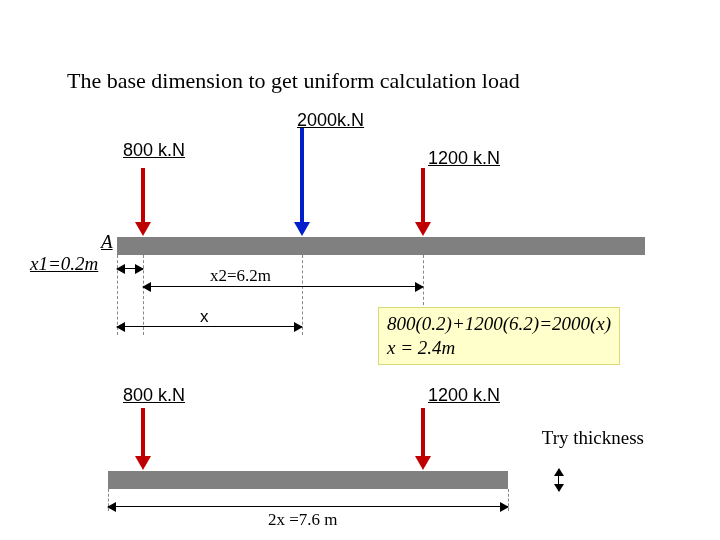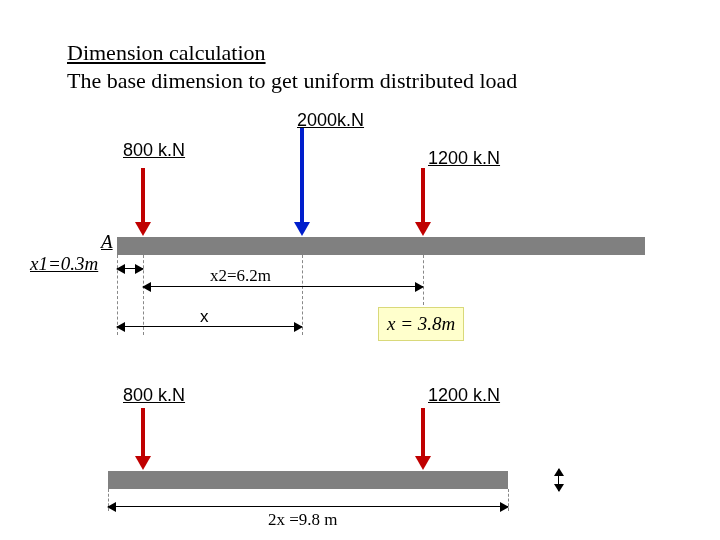--- a/index.html
+++ b/index.html
@@ -21,22 +21,21 @@
   .dimV{position:absolute;width:0;border-left:1px solid #000;}
   .dimV .tT{position:absolute;left:-5px;top:-1px;border-left:5px solid transparent;border-right:5px solid transparent;border-bottom:8px solid #000;}
   .dimV .tB{position:absolute;left:-5px;bottom:-1px;border-left:5px solid transparent;border-right:5px solid transparent;border-top:8px solid #000;}
   .eqbox{position:absolute;background:#ffffcc;border:1px solid #d9d97a;padding:4px 8px;font-style:italic;font-size:19px;line-height:1.25;}
   .tip{position:absolute;font-size:19px;text-align:right;}
 </style>
 </head>
 <body>
 <div class="stage">
 
-  <div class="title">Dimension calculation</div>
-  <div class="subtitle">The base dimension to get uniform distributed load</div>
+  <div class="subtitle">The base dimension to get uniform calculation load</div>
 
   <div class="lbl" style="left:297px;top:110px;">2000k.N</div>
   <div class="lbl" style="left:123px;top:140px;">800 k.N</div>
   <div class="lbl" style="left:428px;top:148px;">1200 k.N</div>
 
   <div class="arrow" style="left:143px;top:168px;color:#c00000;">
     <div class="shaft" style="height:54px;"></div>
       <div class="head" style="top:54px;"></div>
   </div>
   <div class="arrow" style="left:302px;top:128px;color:#001ecc;">
@@ -44,21 +43,21 @@
       <div class="head" style="top:94px;"></div>
   </div>
   <div class="arrow" style="left:423px;top:168px;color:#c00000;">
     <div class="shaft" style="height:54px;"></div>
       <div class="head" style="top:54px;"></div>
   </div>
 
   <div class="beam" style="left:117px;top:237px;width:528px;"></div>
 
   <div class="lbl ital" style="left:101px;top:231px;font-size:19px;">A</div>
-  <div class="lbl ital" style="left:30px;top:253px;font-size:19px;">x1=0.3m</div>
+  <div class="lbl ital" style="left:30px;top:253px;font-size:19px;">x1=0.2m</div>
 
   <div class="dash" style="left:117px;top:255px;height:80px;"></div>
   <div class="dash" style="left:143px;top:255px;height:80px;"></div>
   <div class="dash" style="left:302px;top:255px;height:80px;"></div>
   <div class="dash" style="left:423px;top:255px;height:50px;"></div>
 
   <div class="dimH" style="left:117px;top:268px;width:26px;">
     <div class="tEnd tL"></div>
       <div class="tEnd tR"></div>
   </div>
@@ -69,43 +68,45 @@
   </div>
   <div class="dimLbl" style="left:210px;top:266px;">x2=6.2m</div>
 
   <div class="dimH" style="left:117px;top:326px;width:185px;">
     <div class="tEnd tL"></div>
       <div class="tEnd tR"></div>
   </div>
   <div class="dimLbl" style="left:200px;top:307px;font-style:normal;font-family:Arial;">x</div>
 
   <div class="eqbox" style="left:378px;top:307px;">
-    <div>x = 3.8m</div>
+    <div>800(0.2)+1200(6.2)=2000(x)</div>
+    <div>x = 2.4m</div>
   </div>
 
   <div class="lbl" style="left:123px;top:385px;">800 k.N</div>
   <div class="lbl" style="left:428px;top:385px;">1200 k.N</div>
 
   <div class="arrow" style="left:143px;top:408px;color:#c00000;">
     <div class="shaft" style="height:48px;"></div>
       <div class="head" style="top:48px;"></div>
   </div>
   <div class="arrow" style="left:423px;top:408px;color:#c00000;">
     <div class="shaft" style="height:48px;"></div>
       <div class="head" style="top:48px;"></div>
   </div>
 
   <div class="beam" style="left:108px;top:471px;width:400px;"></div>
 
+  <div class="tip" style="left:504px;top:427px;width:140px;">Try thickness</div>
   <div class="dimV" style="left:558px;top:469px;height:22px;">
     <div class="tT"></div>
       <div class="tB"></div>
   </div>
 
   <div class="dash" style="left:108px;top:489px;height:22px;"></div>
   <div class="dash" style="left:508px;top:489px;height:22px;"></div>
   <div class="dimH" style="left:108px;top:506px;width:400px;">
     <div class="tEnd tL"></div>
       <div class="tEnd tR"></div>
   </div>
-  <div class="dimLbl" style="left:268px;top:510px;">2x =9.8 m</div>
+  <div class="dimLbl" style="left:268px;top:510px;">2x =7.6 m</div>
 
 </div>
 
 </body></html>

